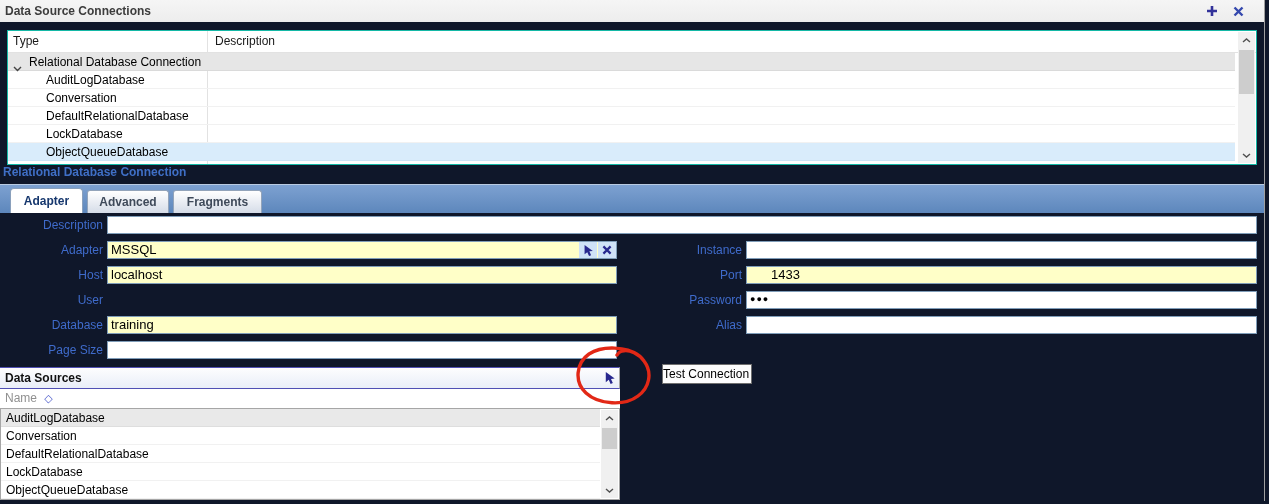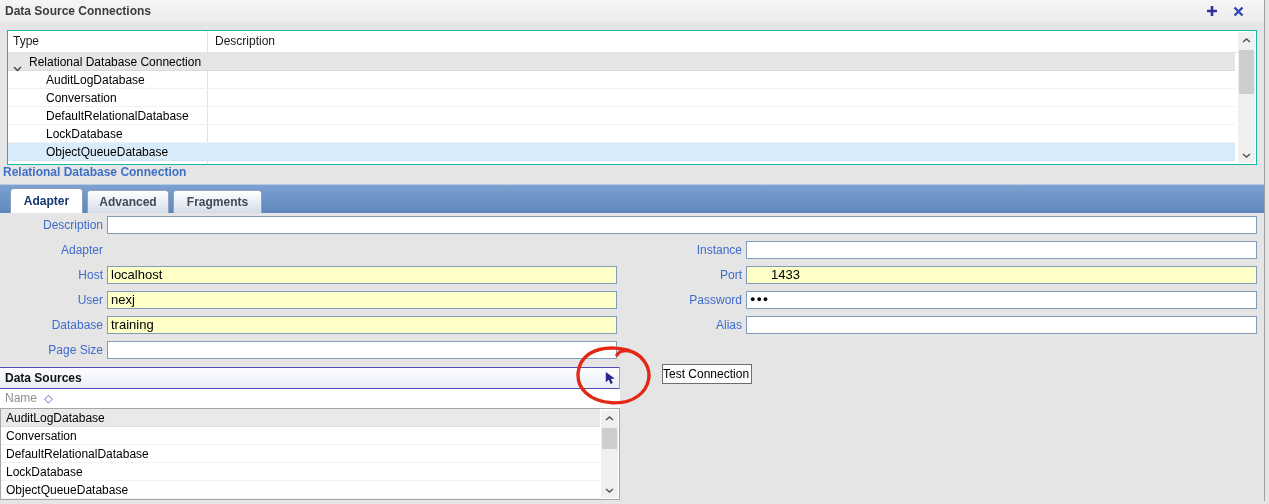--- a/index.html
+++ b/index.html
@@ -1,16 +1,16 @@
 <!DOCTYPE html>
 <html><head>
 <meta charset="utf-8">
 <style>
   html,body{margin:0;padding:0;background:#ffffff;}
-  #screen{position:relative;width:1269px;height:504px;background:#e5e5e5;overflow:hidden;
+  #screen{position:relative;width:1269px;height:504px;background:#0f172a;overflow:hidden;
           font-family:"Liberation Sans",sans-serif;font-size:12px;color:#000;}
 
   
   .hdrbar{position:absolute;left:0;top:0;width:1264px;height:22px;background:linear-gradient(#f5f5f5,#ededed);}
   .hdrtitle{position:absolute;left:5px;top:0;line-height:22px;font-weight:bold;color:#3c3c3c;}
   .hdricon{position:absolute;top:3px;width:16px;height:16px;display:flex;align-items:center;justify-content:center;cursor:pointer;}
 
   
   .ctable{position:absolute;left:7px;top:30px;width:1248px;height:133px;border:1px solid #14b8a6;background:#fff;}
   .ct-colhdr{position:absolute;top:0;height:21px;line-height:21px;color:#1a1a1a;}
@@ -137,26 +137,40 @@
   <div class="tabbar">
     <div class="tab active">Adapter</div>
     <div class="tab idle" style="left:87px;width:82px;">Advanced</div>
     <div class="tab idle" style="left:173px;width:89px;">Fragments</div>
   </div>
 
   <div class="lbl" style="left:0;top:216px;width:103px;">Description</div>
   <div class="fld" style="left:107px;top:216px;width:1150px;"></div>
 
   <div class="lbl" style="left:0;top:241px;width:103px;">Adapter</div>
+  <div class="fld req" style="left:107px;top:241px;width:510px;">
+    <span>MSSQL</span>
+    <span class="picker">
+      <span class="pickbtn">
+        <svg width="12" height="13" viewBox="0 0 14 15">
+            <path d="M3,1 L3,12 L6.2,9.4 L8.2,14 L10.6,12.9 L8.6,8.5 L12.6,8 Z" fill="#28288e"></path>
+          </svg>
+      </span>
+      <span class="pickbtn">
+        <svg width="10" height="10" viewBox="0 0 10 10">
+            <path d="M1.4,1.4 L8.6,8.6 M8.6,1.4 L1.4,8.6" stroke="#28288e" stroke-width="2.2"></path>
+          </svg>
+      </span>
+    </span>
+  </div>
 
   <div class="lbl" style="left:0;top:266px;width:103px;">Host</div>
   <div class="fld req" style="left:107px;top:266px;width:510px;">localhost</div>
 
   <div class="lbl" style="left:0;top:291px;width:103px;">User</div>
-  <div class="fld req" style="left:107px;top:291px;width:510px;">nexj</div>
 
   <div class="lbl" style="left:0;top:316px;width:103px;">Database</div>
   <div class="fld req" style="left:107px;top:316px;width:510px;">training</div>
 
   <div class="lbl" style="left:0;top:341px;width:103px;">Page Size</div>
   <div class="fld" style="left:107px;top:341px;width:510px;"></div>
 
   <div class="lbl" style="left:620px;top:241px;width:122px;">Instance</div>
   <div class="fld" style="left:746px;top:241px;width:511px;"></div>
 

